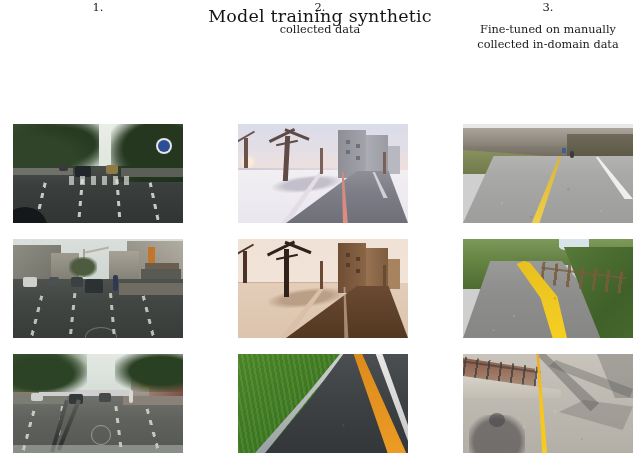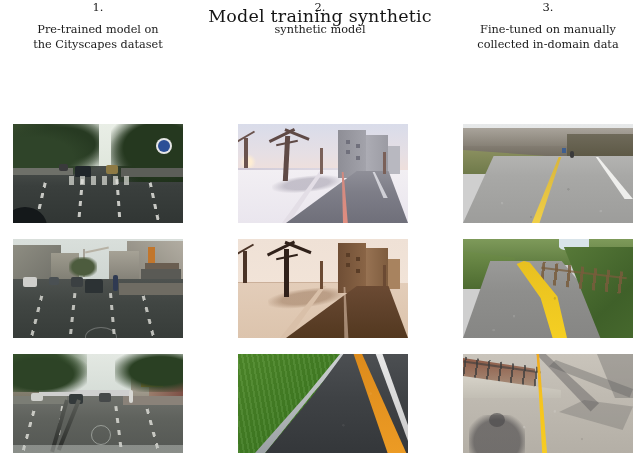--- a/index.html
+++ b/index.html
@@ -505,30 +505,26 @@
       radial-gradient(circle at 54% 58%, rgba(255,255,255,.12) 0 1px, transparent 1.5px);
   }
 </style>
 </head>
 <body>
 
 <div class="figure-title">Model training synthetic</div>
 
 <div class="col-head c1">
   <div class="step-number">1.</div>
-  <div class="col-caption">
-    <div>Pre-trained model on</div>
-    <div>the Cityscapes dataset</div>
-  </div>
 </div>
 
 <div class="col-head c2">
   <div class="step-number">2.</div>
   <div class="col-caption">
-    <div>synthetic model</div>
+    <div>collected data</div>
   </div>
 </div>
 
 <div class="col-head c3">
   <div class="step-number">3.</div>
   <div class="col-caption">
     <div>Fine-tuned on manually</div>
     <div>collected in-domain data</div>
   </div>
 </div>

